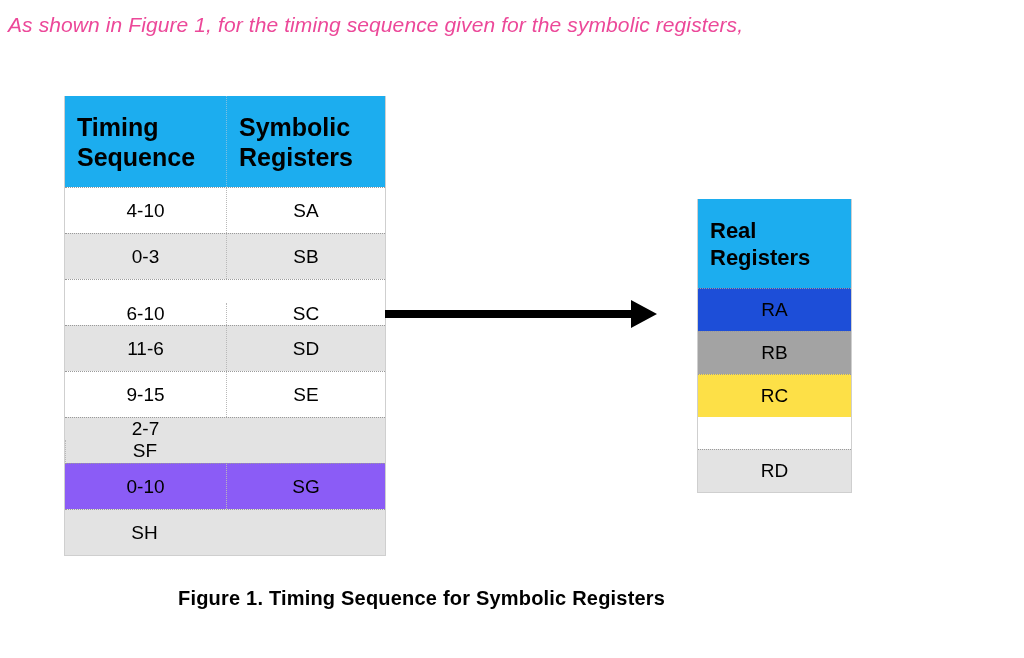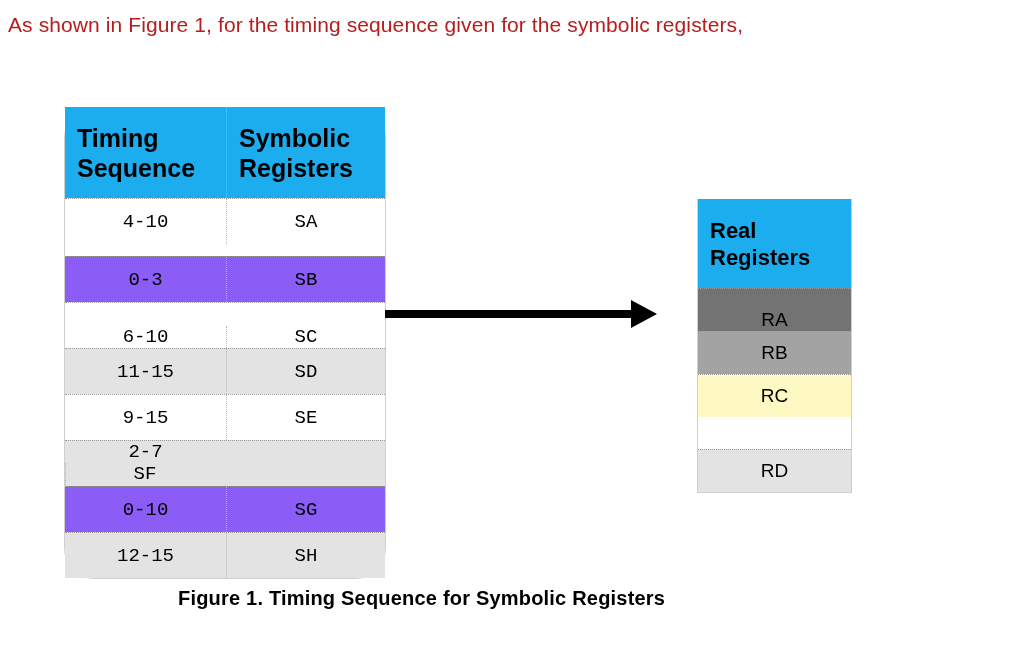--- a/index.html
+++ b/index.html
@@ -19,21 +19,22 @@
   
   #intro-text {
     position: absolute;
     left: 8px;
     top: 12px;
     font-size: 21px;
     line-height: 26px;
     font-weight: 400;
     letter-spacing: 0.1px;
     white-space: nowrap;
-    color: #b91c1c;
+    color: #ec4899;
+    font-style: italic;
   }
 
   
   .reg-table {
     position: absolute;
     box-sizing: border-box;
     border: 1px solid #cfcfcf;
     border-top: none;
     background: #ffffff;
   }
@@ -66,32 +67,31 @@
     justify-content: center;
     text-align: center;
   }
   .td + .td {
     border-left: 1px dotted #b8b8b8;
   }
 
   
   #symbolic-table {
     left: 64px;
-    top: 107px;
+    top: 96px;
     width: 322px;
-    border-radius: 31px;
   }
   #symbolic-table .th {
     height: 91px;
     font-size: 25px;
     line-height: 30px;
   }
   #symbolic-table .th.c0 { width: 161px; }
   #symbolic-table .th.c1 { width: 159px; }
-  #symbolic-table .trow { height: 46px; font-family: Liberation Mono, monospace; }
+  #symbolic-table .trow { height: 46px; }
   #symbolic-table .td { font-size: 19px; }
   #symbolic-table .td.c0 { width: 161px; }
   #symbolic-table .td.c1 { width: 159px; }
 
   
   #real-table {
     left: 697px;
     top: 199px;
     width: 155px;
   }
@@ -135,67 +135,66 @@
 <div class="reg-table" id="symbolic-table">
   <div class="thead">
     <div class="th c0">Timing Sequence</div>
     <div class="th c1">Symbolic Registers</div>
   </div>
 
   <div class="trow odd" style="background: rgb(255, 255, 255);">
     <div class="td c0">4-10</div>
     <div class="td c1">SA</div>
   </div>
-  <div class="trow even" style="background: #8b5cf6; margin-top: 12px;">
+  <div class="trow even" style="background: #e5e5e5;">
     <div class="td c0">0-3</div>
     <div class="td c1">SB</div>
   </div>
   <div class="trow odd" style="background: rgb(255, 255, 255); align-items: flex-end;">
     <div class="td c0">6-10</div>
     <div class="td c1">SC</div>
   </div>
   <div class="trow even" style="background: rgb(227, 227, 227);">
-    <div class="td c0">11-15</div>
+    <div class="td c0">11-6</div>
     <div class="td c1">SD</div>
   </div>
   <div class="trow odd" style="background: rgb(255, 255, 255);">
     <div class="td c0">9-15</div>
     <div class="td c1">SE</div>
   </div>
   <div class="trow even" style="background: rgb(227, 227, 227); flex-direction: column;">
     <div class="td c0">2-7</div>
     <div class="td c1">SF</div>
   </div>
   <div class="trow odd" style="background: #8b5cf6;">
     <div class="td c0">0-10</div>
     <div class="td c1">SG</div>
   </div>
   <div class="trow even" style="background: rgb(227, 227, 227);">
-    <div class="td c0">12-15</div>
     <div class="td c1">SH</div>
   </div>
 </div>
 
 <div id="flow-arrow">
   <svg width="272" height="36" viewBox="0 0 272 36" xmlns="http://www.w3.org/2000/svg">
     <polygon points="0,14 246,14 246,4 272,18 246,32 246,22 0,22" fill="#000000"></polygon>
   </svg>
 </div>
 
 <div class="reg-table" id="real-table">
   <div class="thead">
     <div class="th">Real Registers</div>
   </div>
-  <div class="trow odd" style="background: #737373; align-items: flex-end;">
+  <div class="trow odd" style="background: #1d4ed8;">
     <div class="td">RA</div>
   </div>
   <div class="trow even" style="background: #a3a3a3;">
     <div class="td">RB</div>
   </div>
-  <div class="trow odd" style="background: #fef9c3;">
+  <div class="trow odd" style="background: #fde047;">
     <div class="td">RC</div>
   </div>
   <div class="trow even" style="background: rgb(227, 227, 227); margin-top: 32px;">
     <div class="td">RD</div>
   </div>
 </div>
 
 <div id="figure-caption">Figure 1. Timing Sequence for Symbolic Registers</div>
 
 </body></html>

